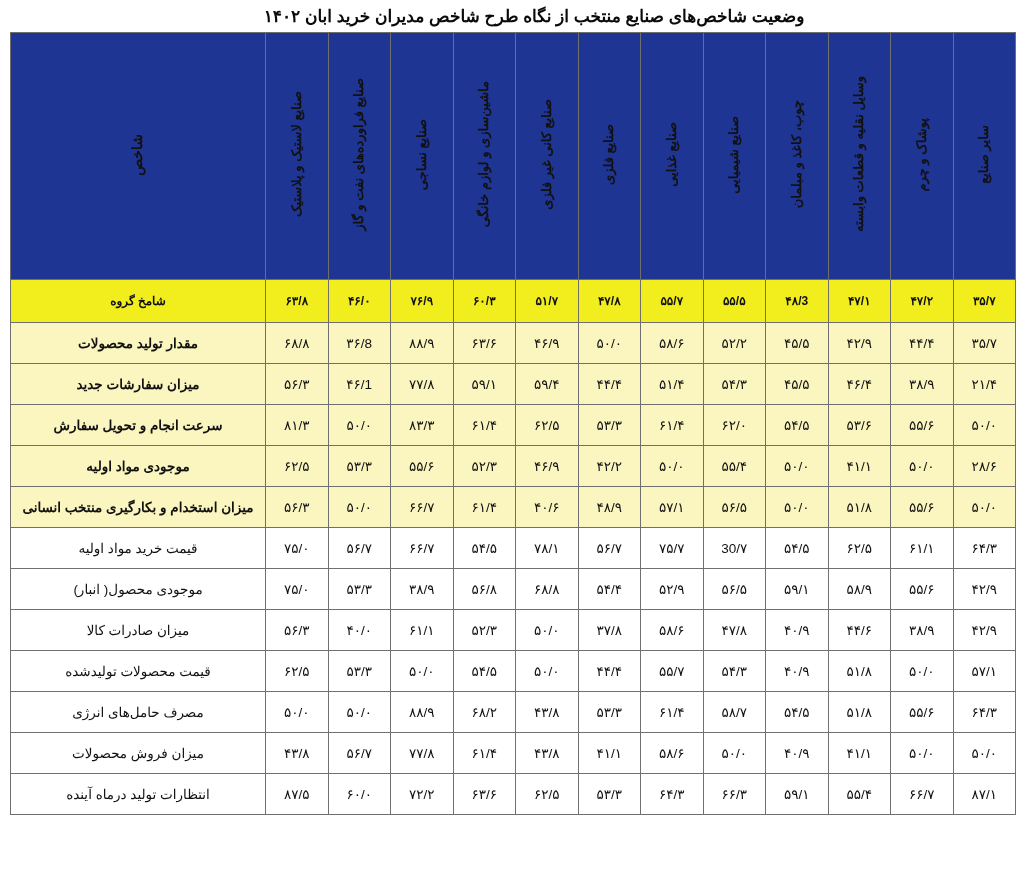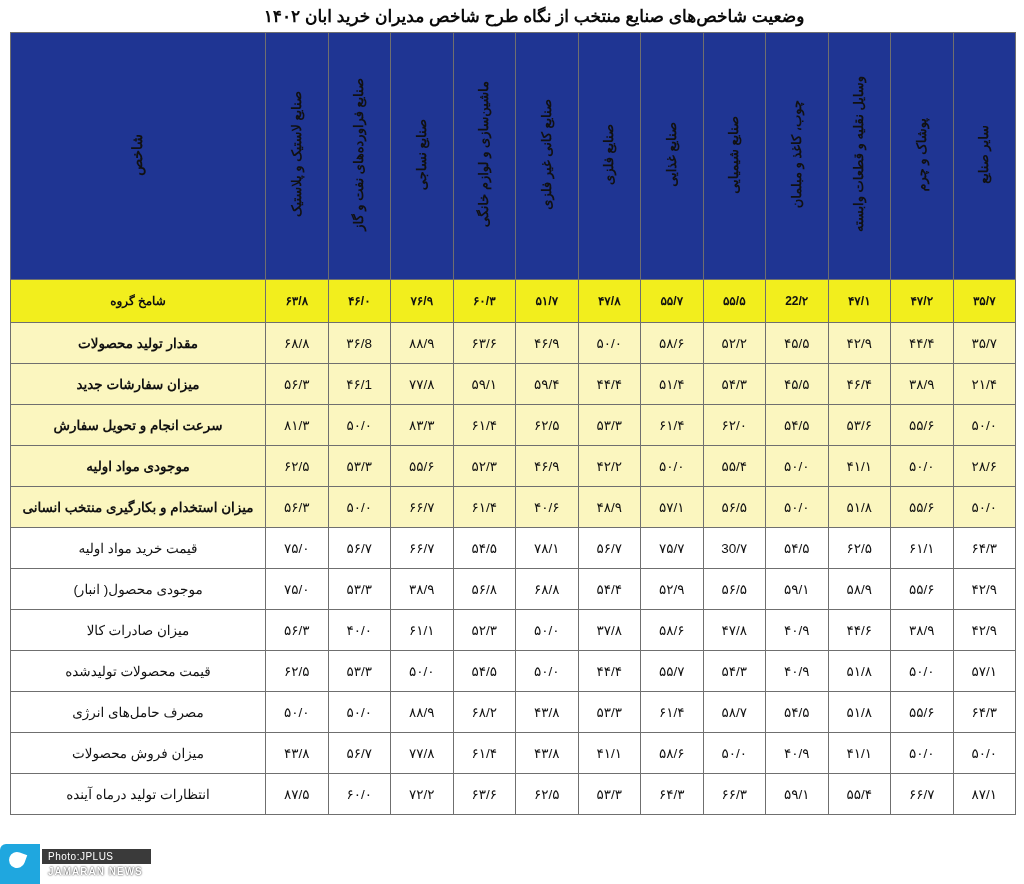--- a/index.html
+++ b/index.html
@@ -179,21 +179,21 @@
           <th><span class="vert">صنایع لاستیک و پلاستیک</span></th>
           <th class="rowhead-col"><span class="vert">شاخص</span></th>
         </tr>
       </thead>
       <tbody>
 
         <tr class="group">
           <td>۳۵/۷</td>
           <td>۴۷/۲</td>
           <td>۴۷/۱</td>
-          <td>22/۲</td>
+          <td>۴۸/3</td>
           <td>۵۵/۵</td>
           <td>۵۵/۷</td>
           <td>۴۷/۸</td>
           <td>۵۱/۷</td>
           <td>۶۰/۳</td>
           <td>۷۶/۹</td>
           <td>۴۶/۰</td>
           <td>۶۳/۸</td>
           <td class="label">شامخ گروه</td>
         </tr>
@@ -387,23 +387,14 @@
           <td>۷۲/۲</td>
           <td>۶۰/۰</td>
           <td>۸۷/۵</td>
           <td class="label">انتظارات تولید درماه آینده</td>
         </tr>
 
       </tbody>
     </table>
   </div>
 
-  <div class="watermark">
-    <div class="wm-logo">
-      <div class="leaf"></div>
-    </div>
-    <div class="wm-text">
-      <div class="wm-top">Photo:JPLUS</div>
-      <div class="wm-bottom">JAMARAN NEWS</div>
-    </div>
-  </div>
 
 </div>
 
 </body></html>

